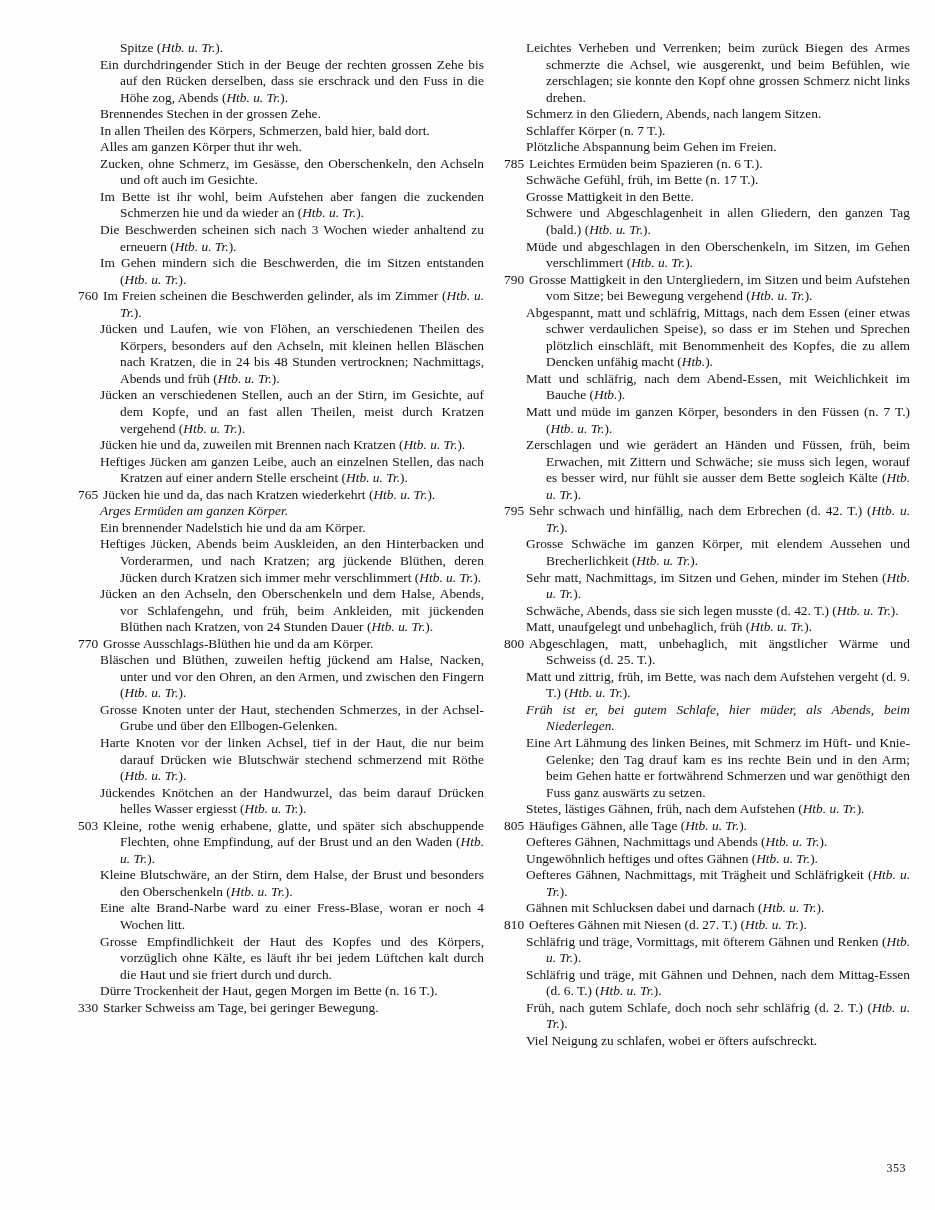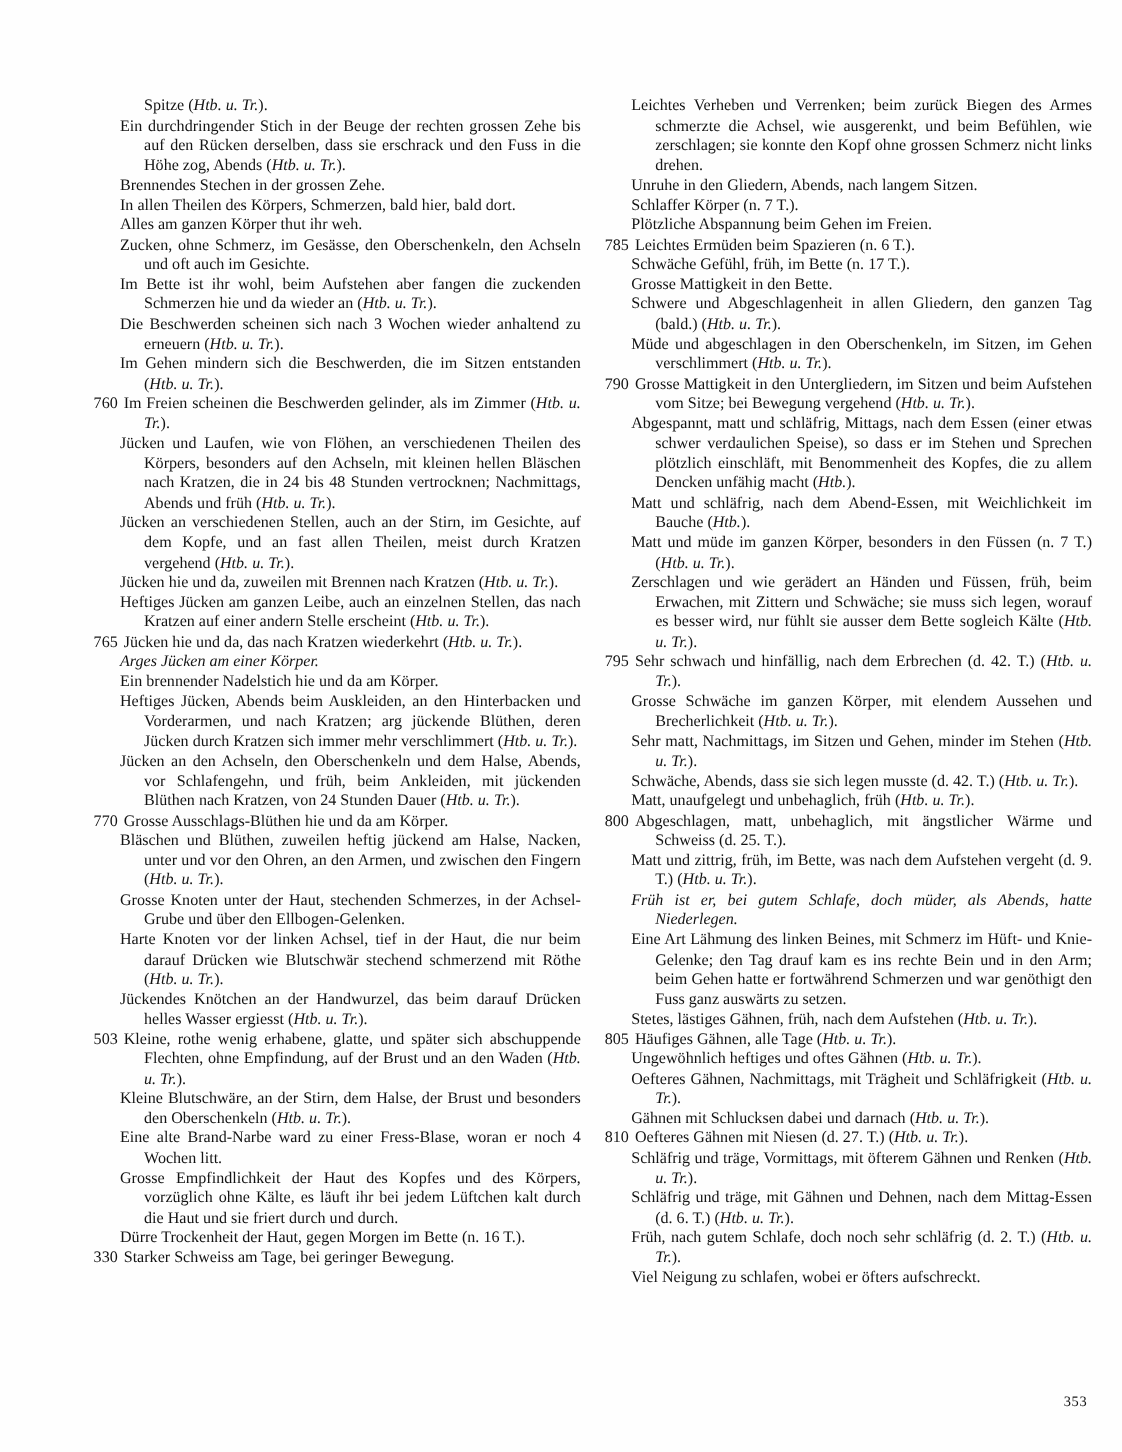--- a/index.html
+++ b/index.html
@@ -18,21 +18,20 @@
     font-size: 13.4px;
     line-height: 16.55px;
     overflow: hidden;
     box-sizing: border-box;
   }
   .columns {
     display: flex;
     gap: 20px;
     padding: 40px 26px 0 78px;
     box-sizing: border-box;
-    margin-top: 40px;
   }
   .col {
     width: 406px;
     flex: 0 0 406px;
   }
   p.entry {
     margin: 0;
     padding-left: 42px;
     text-indent: -20px;
     text-align: justify;
@@ -74,62 +73,63 @@
         <p class="entry"><span>Zucken, ohne Schmerz, im Gesässe, den Oberschenkeln, den Achseln und oft auch im Gesichte.</span></p>
         <p class="entry"><span>Im Bette ist ihr wohl, beim Aufstehen aber fangen die zuckenden Schmerzen hie und da wieder an (<i>Htb. u. Tr.</i>).</span></p>
         <p class="entry"><span>Die Beschwerden scheinen sich nach 3 Wochen wieder anhaltend zu erneuern (<i>Htb. u. Tr.</i>).</span></p>
         <p class="entry"><span>Im Gehen mindern sich die Beschwerden, die im Sitzen entstanden (<i>Htb. u. Tr.</i>).</span></p>
         <p class="entry numbered"><span class="num">760</span><span>Im Freien scheinen die Beschwerden gelinder, als im Zimmer (<i>Htb. u. Tr.</i>).</span></p>
         <p class="entry"><span>Jücken und Laufen, wie von Flöhen, an verschiedenen Theilen des Körpers, besonders auf den Achseln, mit kleinen hellen Bläschen nach Kratzen, die in 24 bis 48 Stunden vertrocknen; Nachmittags, Abends und früh (<i>Htb. u. Tr.</i>).</span></p>
         <p class="entry"><span>Jücken an verschiedenen Stellen, auch an der Stirn, im Gesichte, auf dem Kopfe, und an fast allen Theilen, meist durch Kratzen vergehend (<i>Htb. u. Tr.</i>).</span></p>
         <p class="entry"><span>Jücken hie und da, zuweilen mit Brennen nach Kratzen (<i>Htb. u. Tr.</i>).</span></p>
         <p class="entry"><span>Heftiges Jücken am ganzen Leibe, auch an einzelnen Stellen, das nach Kratzen auf einer andern Stelle erscheint (<i>Htb. u. Tr.</i>).</span></p>
         <p class="entry numbered"><span class="num">765</span><span>Jücken hie und da, das nach Kratzen wiederkehrt (<i>Htb. u. Tr.</i>).</span></p>
-        <p class="entry italic"><span>Arges Jücken am einer Körper.</span></p>
+        <p class="entry italic"><span>Arges Ermüden am ganzen Körper.</span></p>
         <p class="entry"><span>Ein brennender Nadelstich hie und da am Körper.</span></p>
         <p class="entry"><span>Heftiges Jücken, Abends beim Auskleiden, an den Hinterbacken und Vorderarmen, und nach Kratzen; arg jückende Blüthen, deren Jücken durch Kratzen sich immer mehr verschlimmert (<i>Htb. u. Tr.</i>).</span></p>
         <p class="entry"><span>Jücken an den Achseln, den Oberschenkeln und dem Halse, Abends, vor Schlafengehn, und früh, beim Ankleiden, mit jückenden Blüthen nach Kratzen, von 24 Stunden Dauer (<i>Htb. u. Tr.</i>).</span></p>
         <p class="entry numbered"><span class="num">770</span><span>Grosse Ausschlags-Blüthen hie und da am Körper.</span></p>
         <p class="entry"><span>Bläschen und Blüthen, zuweilen heftig jückend am Halse, Nacken, unter und vor den Ohren, an den Armen, und zwischen den Fingern (<i>Htb. u. Tr.</i>).</span></p>
         <p class="entry"><span>Grosse Knoten unter der Haut, stechenden Schmerzes, in der Achsel-Grube und über den Ellbogen-Gelenken.</span></p>
         <p class="entry"><span>Harte Knoten vor der linken Achsel, tief in der Haut, die nur beim darauf Drücken wie Blutschwär stechend schmerzend mit Röthe (<i>Htb. u. Tr.</i>).</span></p>
         <p class="entry"><span>Jückendes Knötchen an der Handwurzel, das beim darauf Drücken helles Wasser ergiesst (<i>Htb. u. Tr.</i>).</span></p>
         <p class="entry numbered"><span class="num">503</span><span>Kleine, rothe wenig erhabene, glatte, und später sich abschuppende Flechten, ohne Empfindung, auf der Brust und an den Waden (<i>Htb. u. Tr.</i>).</span></p>
         <p class="entry"><span>Kleine Blutschwäre, an der Stirn, dem Halse, der Brust und besonders den Oberschenkeln (<i>Htb. u. Tr.</i>).</span></p>
         <p class="entry"><span>Eine alte Brand-Narbe ward zu einer Fress-Blase, woran er noch 4 Wochen litt.</span></p>
         <p class="entry"><span>Grosse Empfindlichkeit der Haut des Kopfes und des Körpers, vorzüglich ohne Kälte, es läuft ihr bei jedem Lüftchen kalt durch die Haut und sie friert durch und durch.</span></p>
         <p class="entry"><span>Dürre Trockenheit der Haut, gegen Morgen im Bette (n. 16 T.).</span></p>
         <p class="entry numbered"><span class="num">330</span><span>Starker Schweiss am Tage, bei geringer Bewegung.</span></p>
       </div>
     <div class="col" id="col-right">
         <p class="entry"><span>Leichtes Verheben und Verrenken; beim zurück Biegen des Armes schmerzte die Achsel, wie ausgerenkt, und beim Befühlen, wie zerschlagen; sie konnte den Kopf ohne grossen Schmerz nicht links drehen.</span></p>
-        <p class="entry"><span>Unruhe in den Gliedern, Abends, nach langem Sitzen.</span></p>
+        <p class="entry"><span>Schmerz in den Gliedern, Abends, nach langem Sitzen.</span></p>
         <p class="entry"><span>Schlaffer Körper (n. 7 T.).</span></p>
         <p class="entry"><span>Plötzliche Abspannung beim Gehen im Freien.</span></p>
         <p class="entry numbered"><span class="num">785</span><span>Leichtes Ermüden beim Spazieren (n. 6 T.).</span></p>
         <p class="entry"><span>Schwäche Gefühl, früh, im Bette (n. 17 T.).</span></p>
         <p class="entry"><span>Grosse Mattigkeit in den Bette.</span></p>
         <p class="entry"><span>Schwere und Abgeschlagenheit in allen Gliedern, den ganzen Tag (bald.) (<i>Htb. u. Tr.</i>).</span></p>
         <p class="entry"><span>Müde und abgeschlagen in den Oberschenkeln, im Sitzen, im Gehen verschlimmert (<i>Htb. u. Tr.</i>).</span></p>
         <p class="entry numbered"><span class="num">790</span><span>Grosse Mattigkeit in den Untergliedern, im Sitzen und beim Aufstehen vom Sitze; bei Bewegung vergehend (<i>Htb. u. Tr.</i>).</span></p>
         <p class="entry"><span>Abgespannt, matt und schläfrig, Mittags, nach dem Essen (einer etwas schwer verdaulichen Speise), so dass er im Stehen und Sprechen plötzlich einschläft, mit Benommenheit des Kopfes, die zu allem Dencken unfähig macht (<i>Htb.</i>).</span></p>
         <p class="entry"><span>Matt und schläfrig, nach dem Abend-Essen, mit Weichlichkeit im Bauche (<i>Htb.</i>).</span></p>
         <p class="entry"><span>Matt und müde im ganzen Körper, besonders in den Füssen (n. 7 T.) (<i>Htb. u. Tr.</i>).</span></p>
         <p class="entry"><span>Zerschlagen und wie gerädert an Händen und Füssen, früh, beim Erwachen, mit Zittern und Schwäche; sie muss sich legen, worauf es besser wird, nur fühlt sie ausser dem Bette sogleich Kälte (<i>Htb. u. Tr.</i>).</span></p>
         <p class="entry numbered"><span class="num">795</span><span>Sehr schwach und hinfällig, nach dem Erbrechen (d. 42. T.) (<i>Htb. u. Tr.</i>).</span></p>
         <p class="entry"><span>Grosse Schwäche im ganzen Körper, mit elendem Aussehen und Brecherlichkeit (<i>Htb. u. Tr.</i>).</span></p>
         <p class="entry"><span>Sehr matt, Nachmittags, im Sitzen und Gehen, minder im Stehen (<i>Htb. u. Tr.</i>).</span></p>
         <p class="entry"><span>Schwäche, Abends, dass sie sich legen musste (d. 42. T.) (<i>Htb. u. Tr.</i>).</span></p>
         <p class="entry"><span>Matt, unaufgelegt und unbehaglich, früh (<i>Htb. u. Tr.</i>).</span></p>
         <p class="entry numbered"><span class="num">800</span><span>Abgeschlagen, matt, unbehaglich, mit ängstlicher Wärme und Schweiss (d. 25. T.).</span></p>
         <p class="entry"><span>Matt und zittrig, früh, im Bette, was nach dem Aufstehen vergeht (d. 9. T.) (<i>Htb. u. Tr.</i>).</span></p>
-        <p class="entry italic"><span>Früh ist er, bei gutem Schlafe, doch müder, als Abends, hatte Niederlegen.</span></p>
+        <p class="entry italic"><span>Früh ist er, bei gutem Schlafe, hier müder, als Abends, beim Niederlegen.</span></p>
         <p class="entry"><span>Eine Art Lähmung des linken Beines, mit Schmerz im Hüft- und Knie-Gelenke; den Tag drauf kam es ins rechte Bein und in den Arm; beim Gehen hatte er fortwährend Schmerzen und war genöthigt den Fuss ganz auswärts zu setzen.</span></p>
         <p class="entry"><span>Stetes, lästiges Gähnen, früh, nach dem Aufstehen (<i>Htb. u. Tr.</i>).</span></p>
         <p class="entry numbered"><span class="num">805</span><span>Häufiges Gähnen, alle Tage (<i>Htb. u. Tr.</i>).</span></p>
+        <p class="entry"><span>Oefteres Gähnen, Nachmittags und Abends (<i>Htb. u. Tr.</i>).</span></p>
         <p class="entry"><span>Ungewöhnlich heftiges und oftes Gähnen (<i>Htb. u. Tr.</i>).</span></p>
         <p class="entry"><span>Oefteres Gähnen, Nachmittags, mit Trägheit und Schläfrigkeit (<i>Htb. u. Tr.</i>).</span></p>
         <p class="entry"><span>Gähnen mit Schlucksen dabei und darnach (<i>Htb. u. Tr.</i>).</span></p>
         <p class="entry numbered"><span class="num">810</span><span>Oefteres Gähnen mit Niesen (d. 27. T.) (<i>Htb. u. Tr.</i>).</span></p>
         <p class="entry"><span>Schläfrig und träge, Vormittags, mit öfterem Gähnen und Renken (<i>Htb. u. Tr.</i>).</span></p>
         <p class="entry"><span>Schläfrig und träge, mit Gähnen und Dehnen, nach dem Mittag-Essen (d. 6. T.) (<i>Htb. u. Tr.</i>).</span></p>
         <p class="entry"><span>Früh, nach gutem Schlafe, doch noch sehr schläfrig (d. 2. T.) (<i>Htb. u. Tr.</i>).</span></p>
         <p class="entry"><span>Viel Neigung zu schlafen, wobei er öfters aufschreckt.</span></p>
       </div>
   </div>

